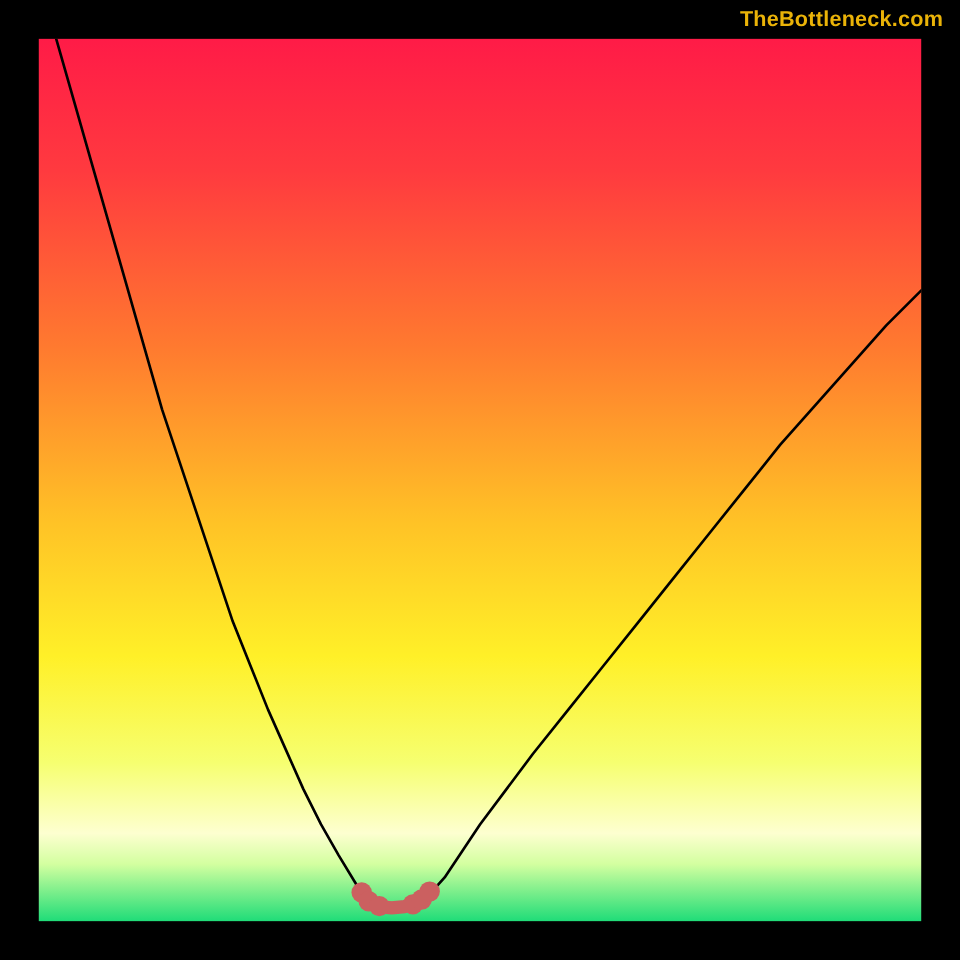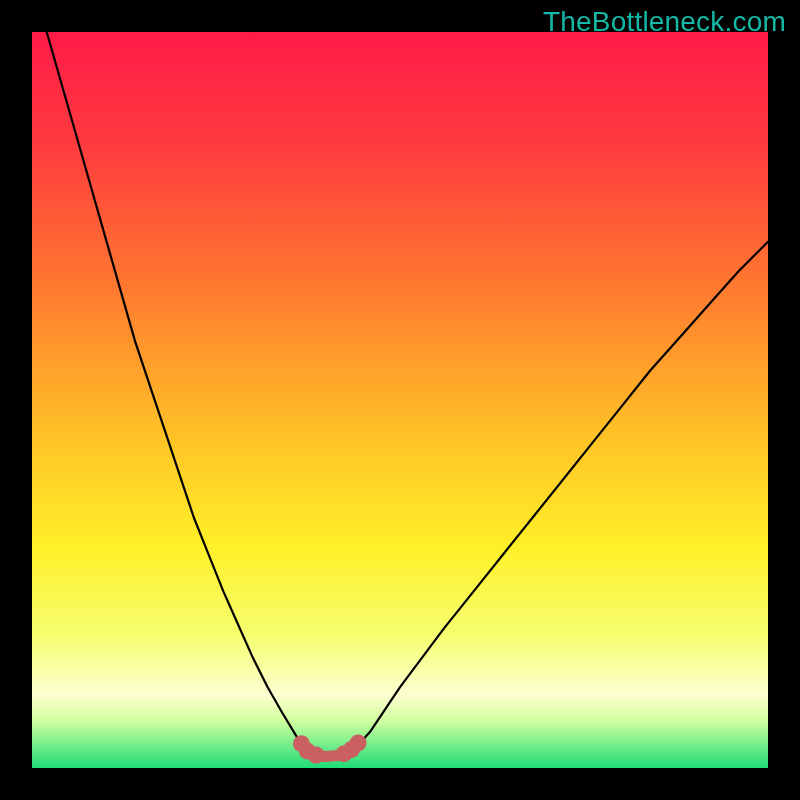--- a/index.html
+++ b/index.html
@@ -21,24 +21,24 @@
     left: 32px;
     top: 32px;
     width: 736px;
     height: 736px;
     overflow: hidden;
   }
   .watermark {
     position: absolute;
     top: 6px;
     right: 14px;
-    color: #14b8a6;
-    font-size: 28px;
+    color: #eab308;
+    font-size: 18px;
     letter-spacing: 0.2px;
-    font-weight: 400;
+    font-weight: 700;
     z-index: 5;
   }
   svg {
     display: block;
   }
 </style>
 </head>
 <body>
 
 <div class="frame">

